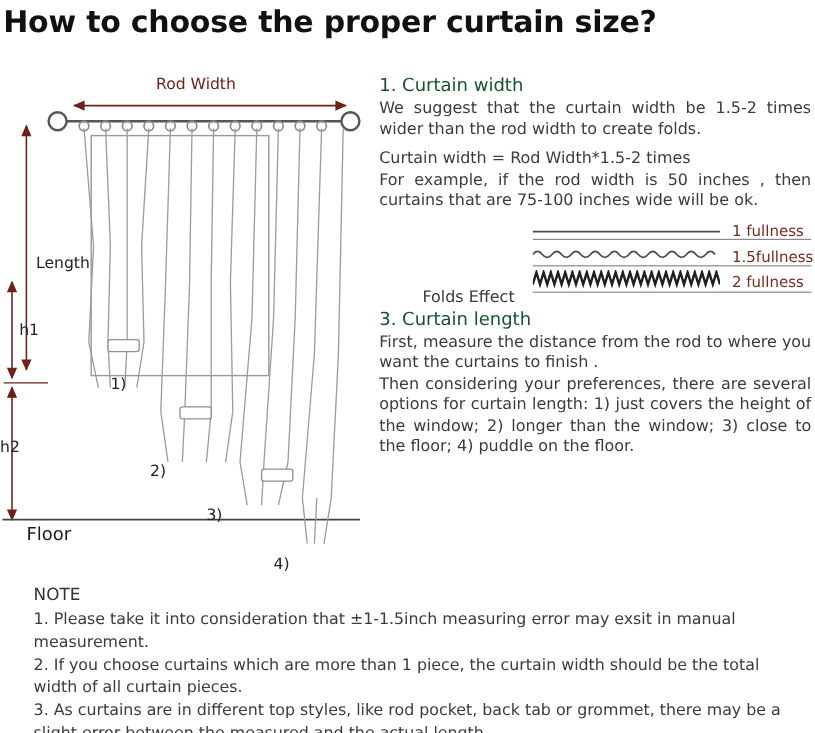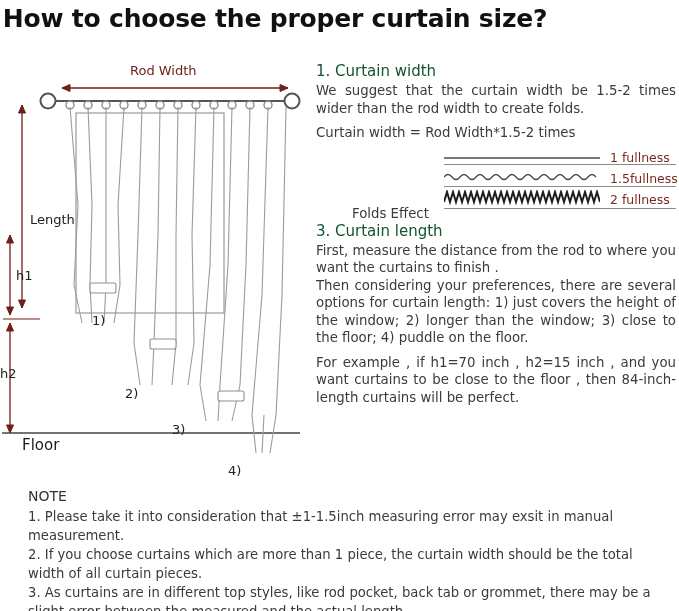--- a/index.html
+++ b/index.html
@@ -227,20 +227,21 @@
     <span class="ill-label" style="left:228px; top:408px;">4)</span>
   </div>
 
   <div class="col-right">
 
     <div>
       <div class="sec-head">1. Curtain width</div>
       <p class="body-txt">We suggest that the curtain width be 1.5-2 times wider than the rod width to create folds.</p>
       <div class="gap"></div>
       <p class="body-txt nojust">Curtain width = Rod Width*1.5-2 times</p>
+      <p class="body-txt">For example, if the rod width is 50 inches , then curtains that are 75-100 inches wide will be ok.</p>
     </div>
 
     <div class="folds">
       <span class="folds-label">Folds Effect</span>
 
       <div class="rule" style="top:12px;"></div>
 
       <div class="fold-row" style="top:-4px;">
         <span class="svgwrap">
           <svg width="156" height="16" viewBox="0 0 156 16">
@@ -271,21 +272,20 @@
         </span>
         <span class="fold-name">2 fullness</span>
       </div>
     </div>
 
     <div>
       <div class="sec-head">3. Curtain length</div>
       <p class="body-txt">First, measure the distance from the rod to where you want the curtains to finish .</p>
       <p class="body-txt">Then considering your preferences, there are several options for curtain length: 1) just covers the height of the window; 2) longer than the window; 3) close to the floor; 4) puddle on the floor.</p>
       <div class="gap"></div>
-      <p class="body-txt">For example , if h1=70 inch , h2=15 inch , and you want curtains to be close to the floor , then 84-inch-length curtains will be perfect.</p>
     </div>
   </div>
 
   <div class="notes">
     <div class="note-head">NOTE</div>
     <div class="note-line">1. Please take it into consideration that ±1-1.5inch measuring error may exsit in manual measurement.</div>
     <div class="note-line">2. If you choose curtains which are more than 1 piece, the curtain width should be the total width of all curtain pieces.</div>
     <div class="note-line">3. As curtains are in different top styles, like rod pocket, back tab or grommet, there may be a slight error between the measured and the actual length.</div>
   </div>
 

